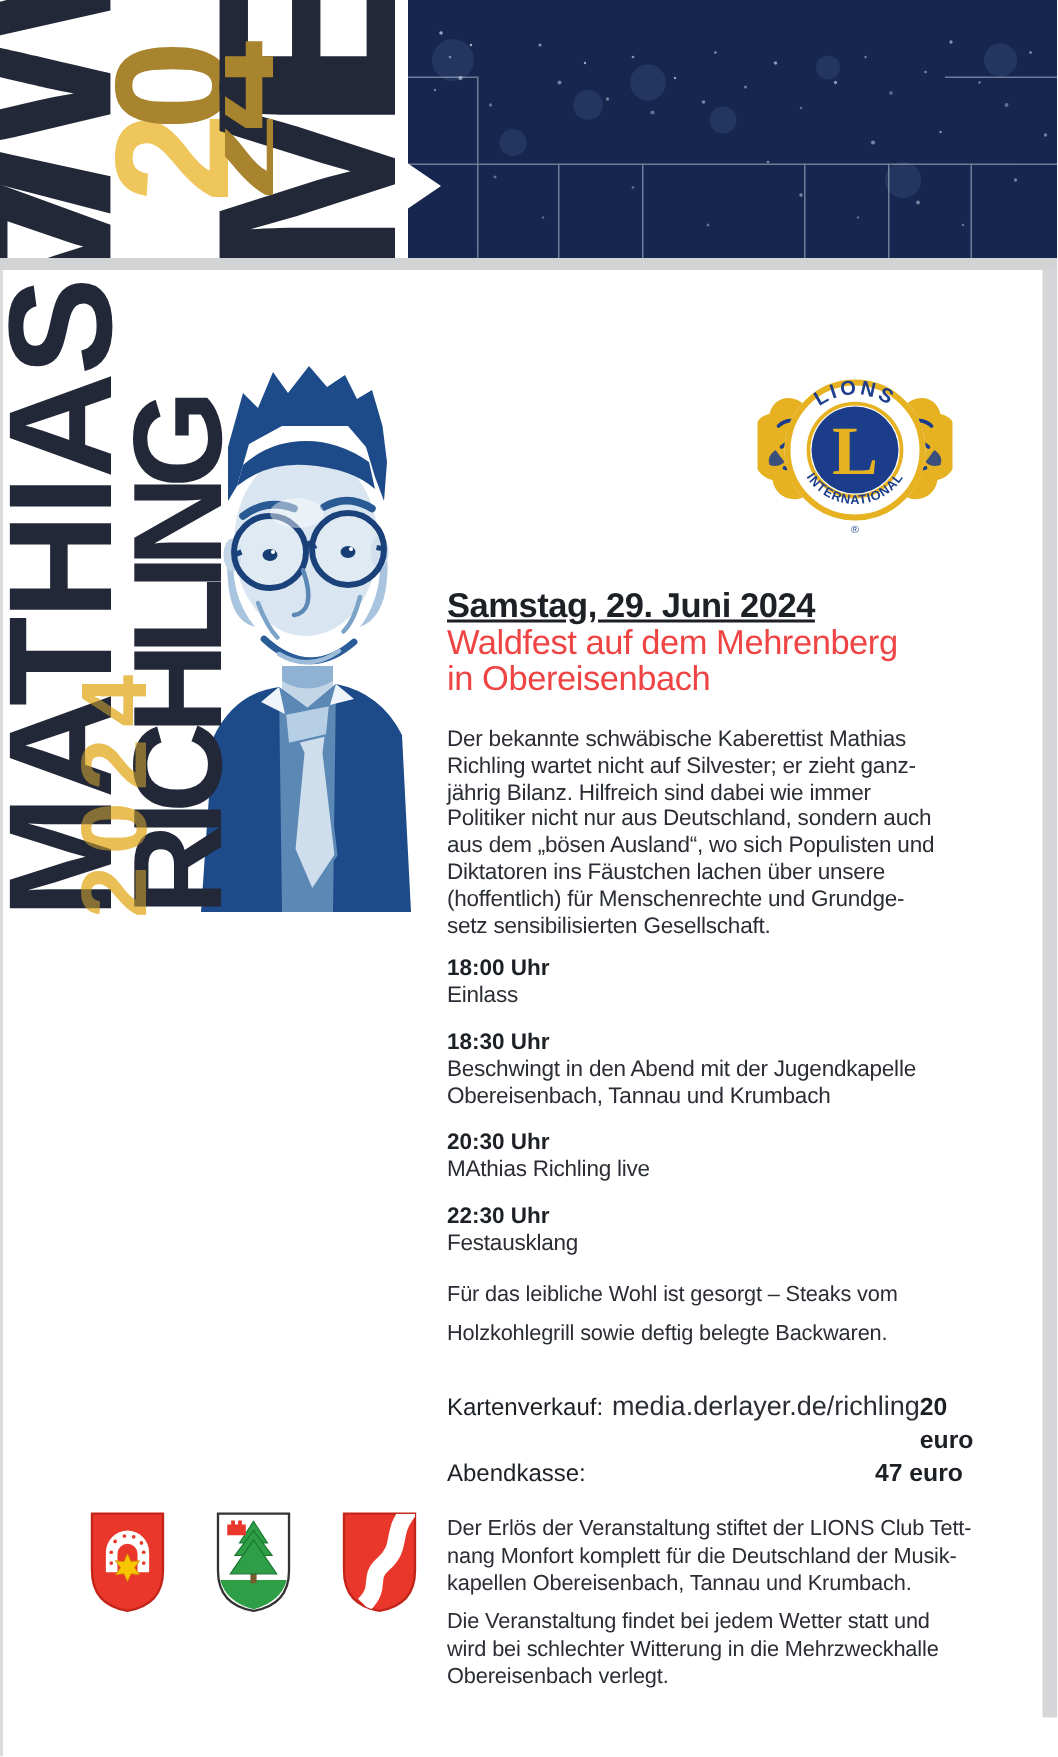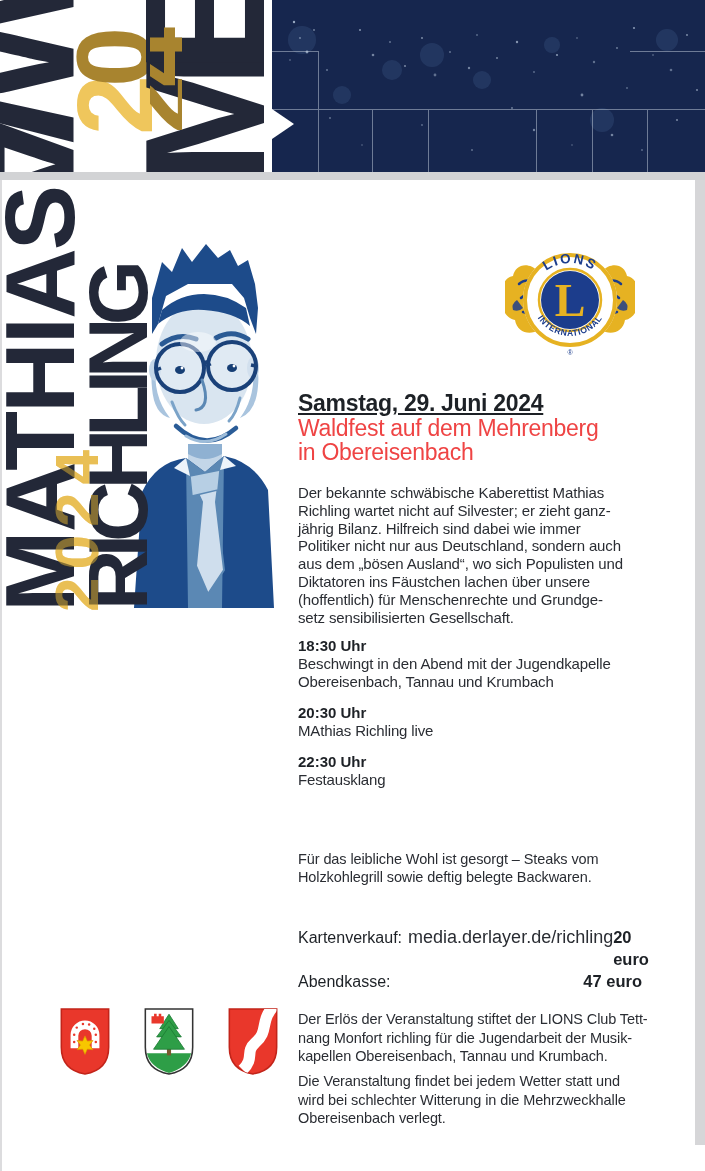--- a/index.html
+++ b/index.html
@@ -39,21 +39,21 @@
   
   .col{position:absolute;left:298px;width:352px;}
   .ml{white-space:pre-line;}
   .date{top:390px;font-size:23px;font-weight:700;color:#1d2126;letter-spacing:-0.3px;text-decoration:underline;}
   .title{top:416px;font-size:23px;font-weight:400;color:#ef4444;line-height:24px;letter-spacing:-0.3px;}
   .desc{top:484px;font-size:15px;line-height:17.8px;letter-spacing:-0.15px;color:#2a2d33;}
   .schedule{top:636px;}
   .sch-item{margin-bottom:12px;}
   .sch-time{font-weight:700;font-size:15px;line-height:19px;color:#1d2126;}
   .sch-desc{font-size:15px;line-height:18px;letter-spacing:-0.15px;color:#2a2d33;}
-  .catering{top:850px;font-size:14.5px;line-height:18px;letter-spacing:-0.1px;color:#2a2d33;}
+  .catering{top:850px;font-size:14.5px;line-height:26px;letter-spacing:-0.1px;color:#2a2d33;}
   .tickets{top:926px;width:344px;}
   .t-row{display:flex;justify-content:space-between;align-items:baseline;line-height:22px;}
   .t-label{font-weight:400;font-size:16px;color:#1d2126;}
   .t-value{font-size:18px;color:#2a2d33;margin-left:6px;}
   .t-price{font-weight:700;font-size:16.5px;color:#1d2126;}
   .t-note{text-align:right;font-size:11px;color:#3a3d42;margin-top:1px;}
   .footer-p1{top:1010px;font-size:14.5px;line-height:18.6px;letter-spacing:-0.1px;color:#2a2d33;}
   .footer-p2{top:1072px;font-size:14.5px;line-height:18.6px;letter-spacing:-0.1px;color:#2a2d33;}
   .crests{position:absolute;left:58px;top:1006px;display:flex;gap:30px;}
 </style>
@@ -222,20 +222,24 @@
 Richling wartet nicht auf Silvester; er zieht ganz-
 jährig Bilanz. Hilfreich sind dabei wie immer
 Politiker nicht nur aus Deutschland, sondern auch
 aus dem „bösen Ausland“, wo sich Populisten und
 Diktatoren ins Fäustchen lachen über unsere
 (hoffentlich) für Menschenrechte und Grundge-
 setz sensibilisierten Gesellschaft.</div>
 
   <div class="col schedule">
     <div class="sch-item">
+      <div class="sch-time">18:00 Uhr</div>
+      <div class="sch-desc ml">Einlass</div>
+    </div>
+    <div class="sch-item">
       <div class="sch-time">18:30 Uhr</div>
       <div class="sch-desc ml">Beschwingt in den Abend mit der Jugendkapelle
 Obereisenbach, Tannau und Krumbach</div>
     </div>
     <div class="sch-item">
       <div class="sch-time">20:30 Uhr</div>
       <div class="sch-desc ml">MAthias Richling live</div>
     </div>
     <div class="sch-item">
       <div class="sch-time">22:30 Uhr</div>
@@ -285,19 +289,19 @@
           <clipPath id="shield3">
             <path d="M3,3 H49 V40 Q49,62 26,66 Q3,62 3,40 Z"></path>
           </clipPath>
         </defs>
       <path d="M3,3 H49 V40 Q49,62 26,66 Q3,62 3,40 Z" fill="#e9372b" stroke="#c2241a" stroke-width="1.5"></path>
       <path d="M46,0 C32,16 42,24 28,36 C18,45 28,50 16,62" stroke="#ffffff" stroke-width="11" fill="none" clip-path="url(#shield3)"></path>
     </svg>
   </div>
 
   <div class="col footer-p1 ml">Der Erlös der Veranstaltung stiftet der LIONS Club Tett-
-nang Monfort richling für die Jugendarbeit der Musik-
+nang Monfort komplett für die Deutschland der Musik-
 kapellen Obereisenbach, Tannau und Krumbach.</div>
   <div class="col footer-p2 ml">Die Veranstaltung findet bei jedem Wetter statt und
 wird bei schlechter Witterung in die Mehrzweckhalle
 Obereisenbach verlegt.</div>
 
 </div>
 
 </body></html>

